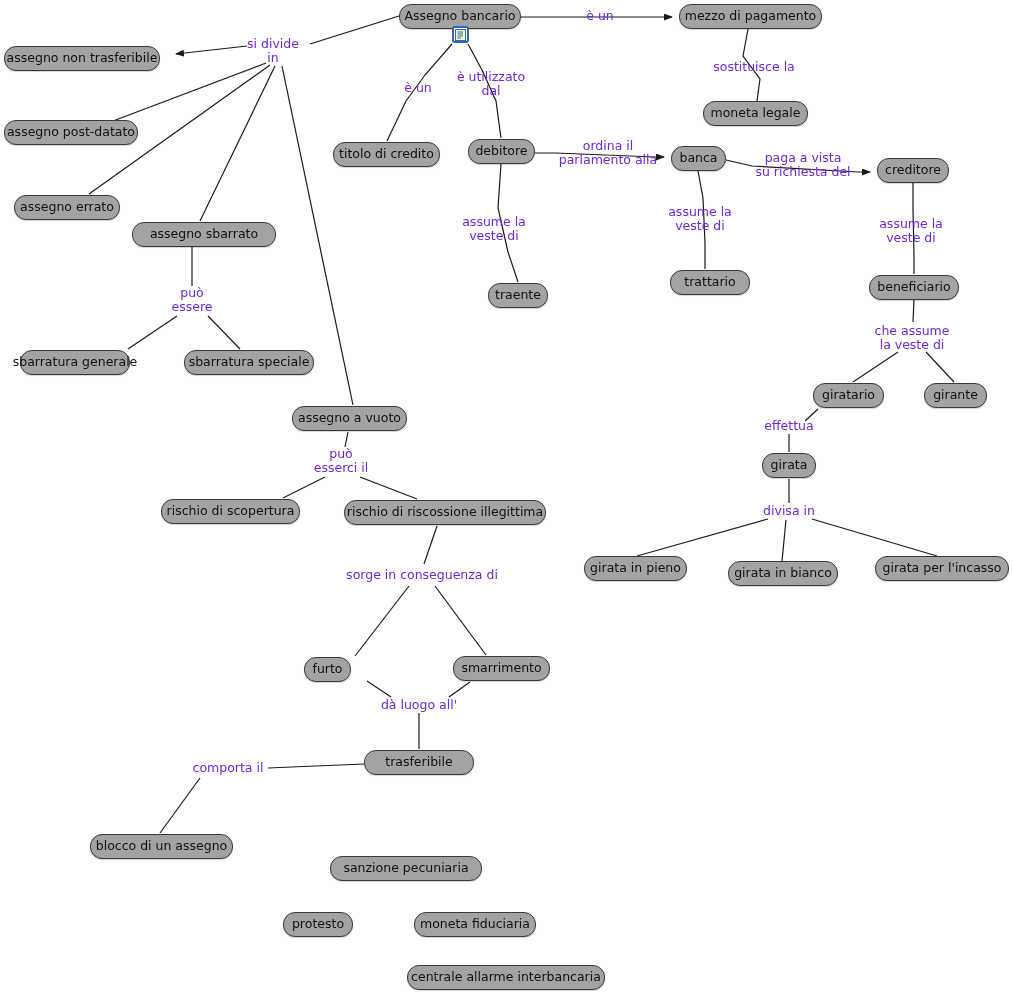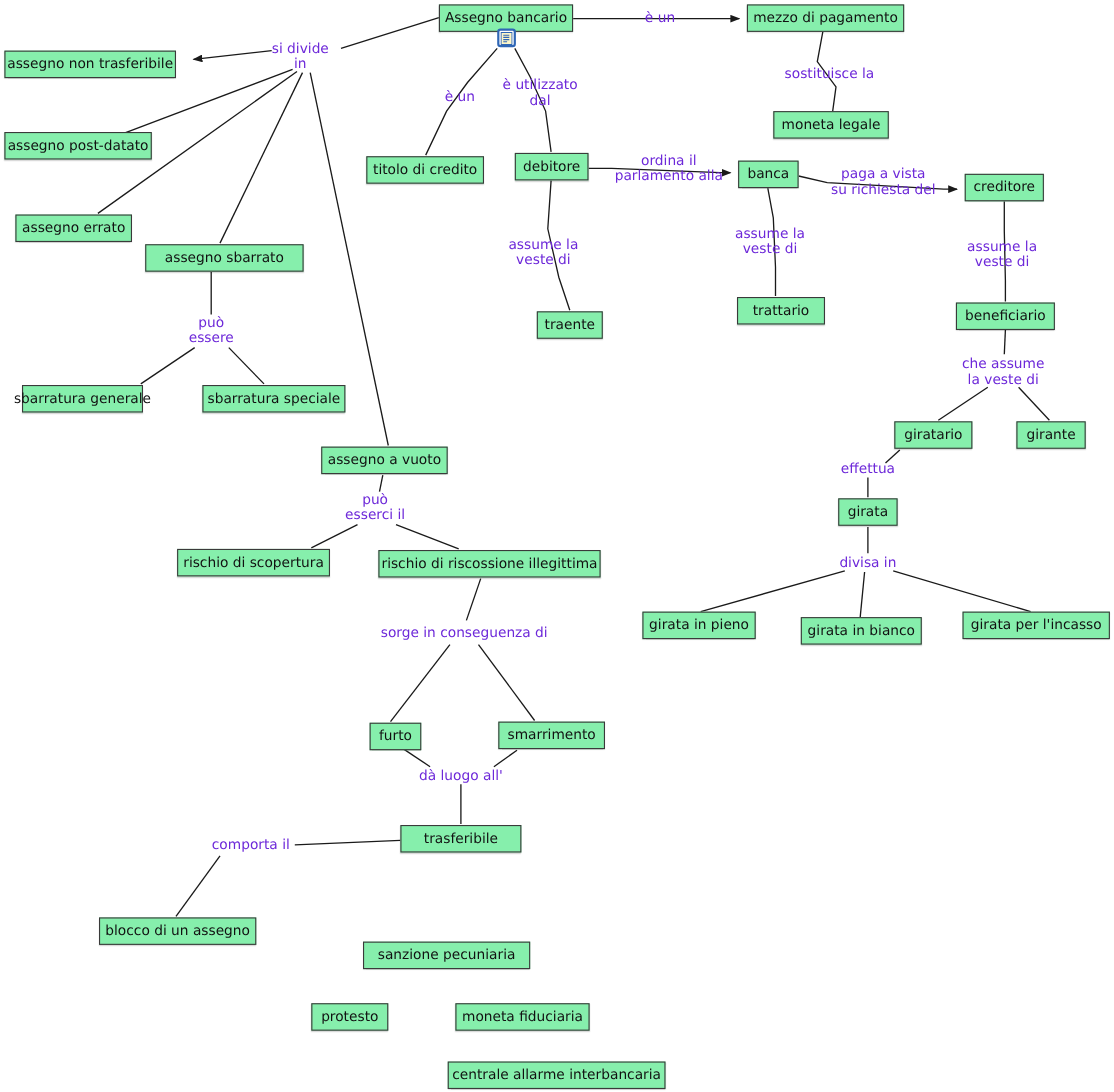--- a/index.html
+++ b/index.html
@@ -22,23 +22,23 @@
   svg#edge-layer {
     position: absolute;
     left: 0;
     top: 0;
     width: 1013px;
     height: 993px;
   }
   .node {
     position: absolute;
     box-sizing: border-box;
-    background: #86efac;
+    background: #a3a3a3;
     border: 1px solid #3a3a3a;
-    border-radius: 0;
+    border-radius: 12px;
     color: #111111;
     font-size: 12.5px;
     line-height: 1;
     white-space: nowrap;
     display: flex;
     align-items: center;
     justify-content: center;
     padding: 0 0;
     height: 25px;
     box-shadow: 0 1px 1px rgba(0,0,0,0.18);
@@ -197,21 +197,21 @@
       </div>
       <div class="node" style="left: 292px; top: 406px; width: 115px;">
         <span>assegno a vuoto</span>
       </div>
       <div class="node" style="left: 161px; top: 499px; width: 139px;">
         <span>rischio di scopertura</span>
       </div>
       <div class="node" style="left: 344px; top: 500px; width: 202px;">
         <span>rischio di riscossione illegittima</span>
       </div>
-      <div class="node" style="left: 336px; top: 657px; width: 47px;">
+      <div class="node" style="left: 304px; top: 657px; width: 47px;">
         <span>furto</span>
       </div>
       <div class="node" style="left: 453px; top: 656px; width: 97px;">
         <span>smarrimento</span>
       </div>
       <div class="node" style="left: 364px; top: 750px; width: 110px;">
         <span>trasferibile</span>
       </div>
       <div class="node" style="left: 90px; top: 834px; width: 143px;">
         <span>blocco di un assegno</span>

